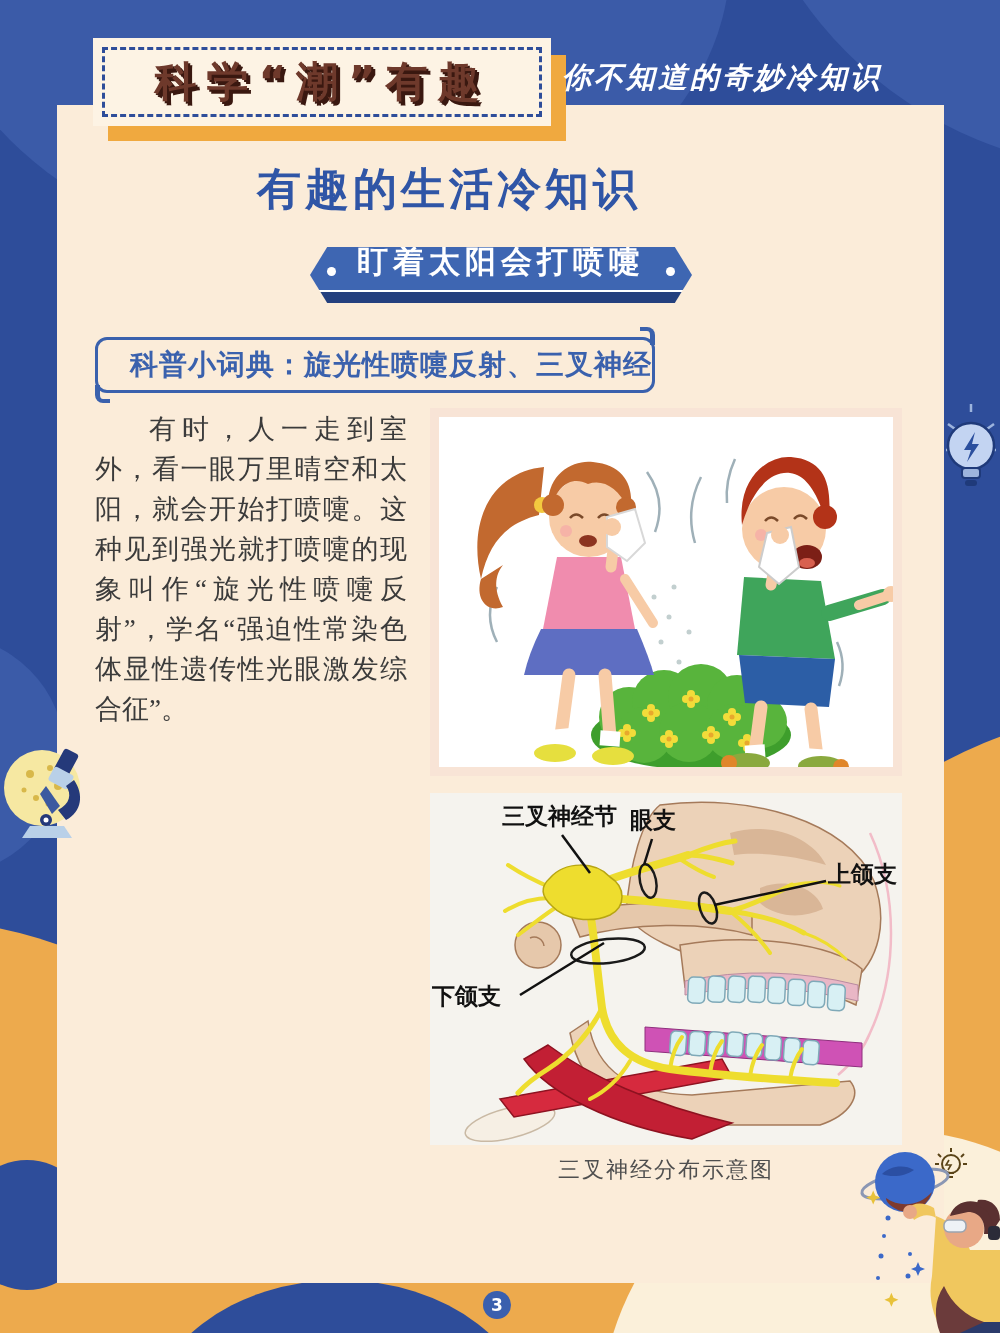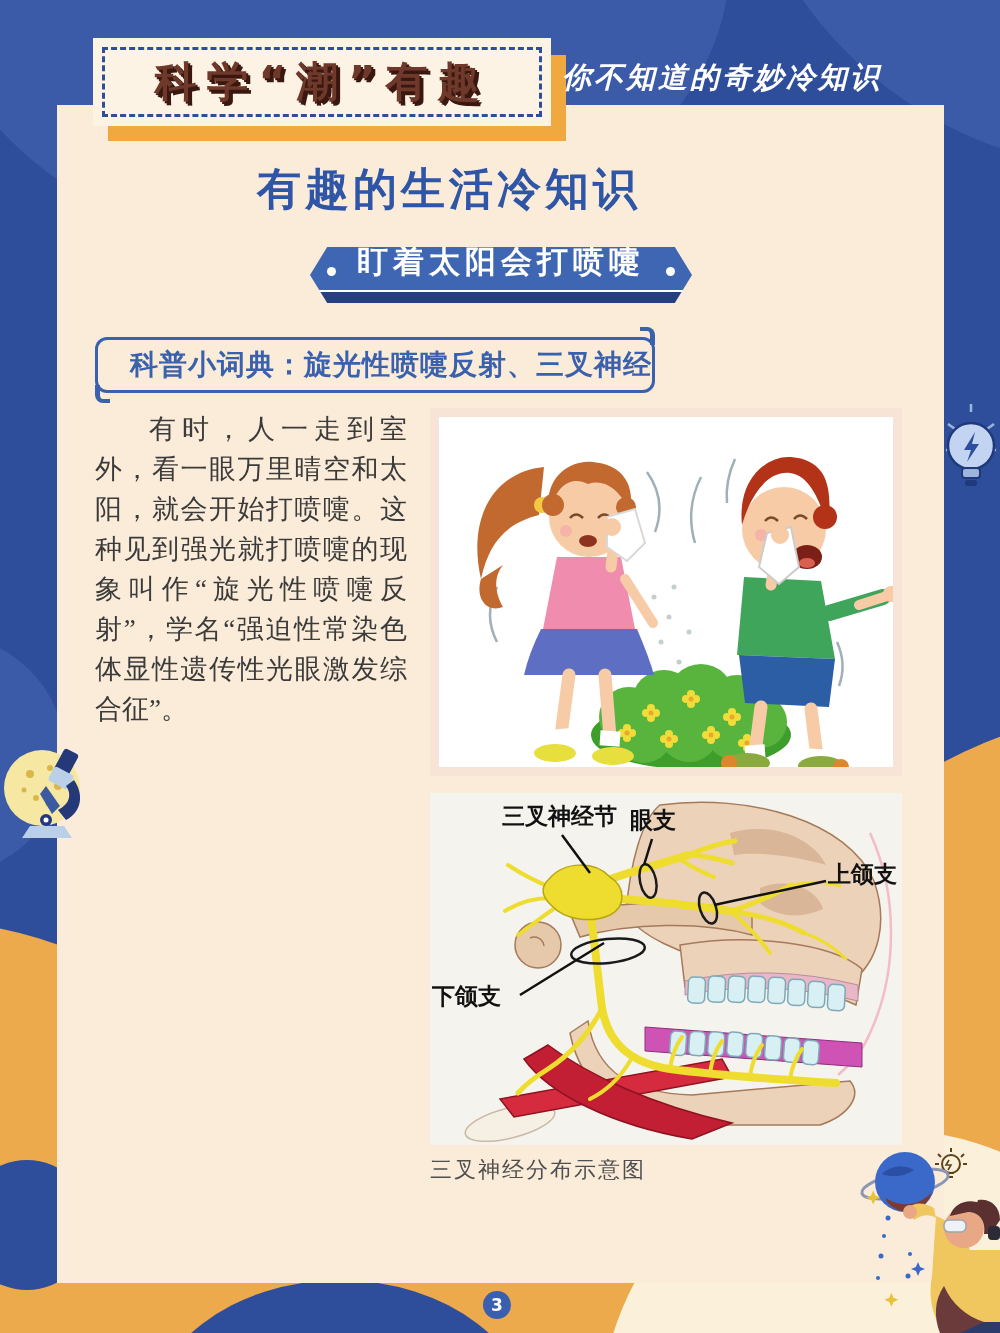--- a/index.html
+++ b/index.html
@@ -53,21 +53,21 @@
   
   .body-col{left:95px;top:409px;width:312px;z-index:5;color:#3b3b3b;
     font-size:27px;line-height:40px;text-align:justify;}
   .body-col p{margin:0;text-indent:2em;font-family:Liberation Serif, serif;}
 
   
   .fig1{left:430px;top:408px;width:472px;height:368px;z-index:5;background:#ffffff;
     border:9px solid #f8e4d6;box-sizing:border-box;}
   .fig2{left:430px;top:793px;width:472px;height:324px;z-index:5;background:#f5f3ee;}
   .fig2 .dlabel{position:absolute;font-size:23px;font-weight:bold;color:#111111;white-space:nowrap;}
-  .caption{left:430px;top:1155px;width:472px;text-align:left;z-index:5;
+  .caption{left:430px;top:1155px;width:472px;text-align:center;z-index:5;
     font-size:22px;color:#4f4f4f;letter-spacing:2px;}
 
   
   .page-num{left:483px;top:1291px;width:28px;height:28px;border-radius:50%;background:#3a5fae;
     z-index:4;display:flex;align-items:center;justify-content:center;
     color:#ffffff;font-size:17px;font-weight:bold;}
 
   
   .icon-box{z-index:4;}
   svg{display:block;}

